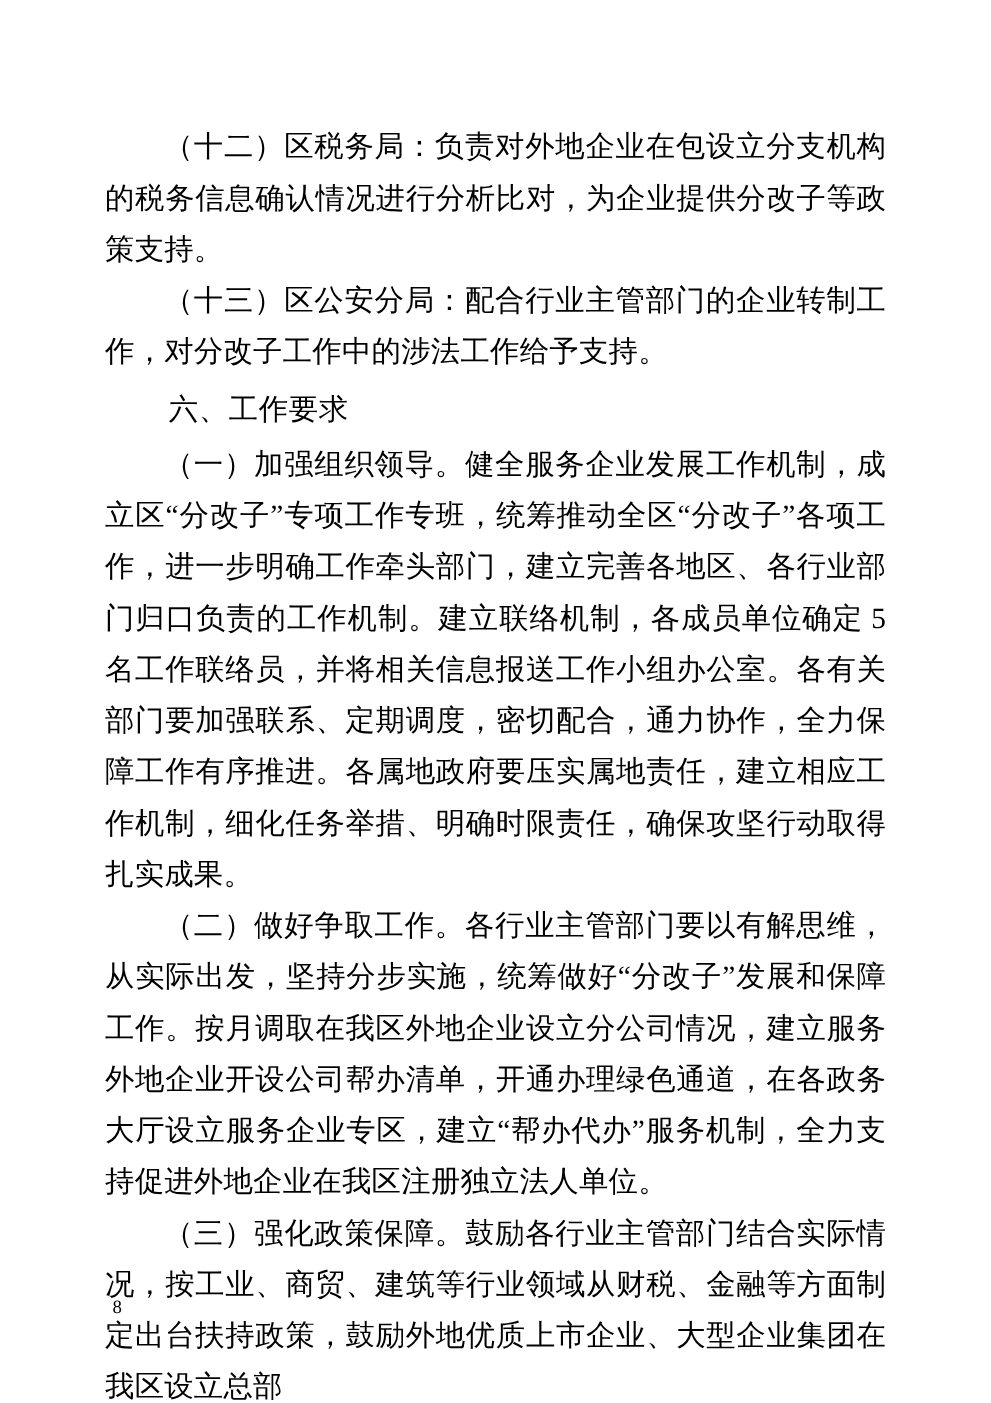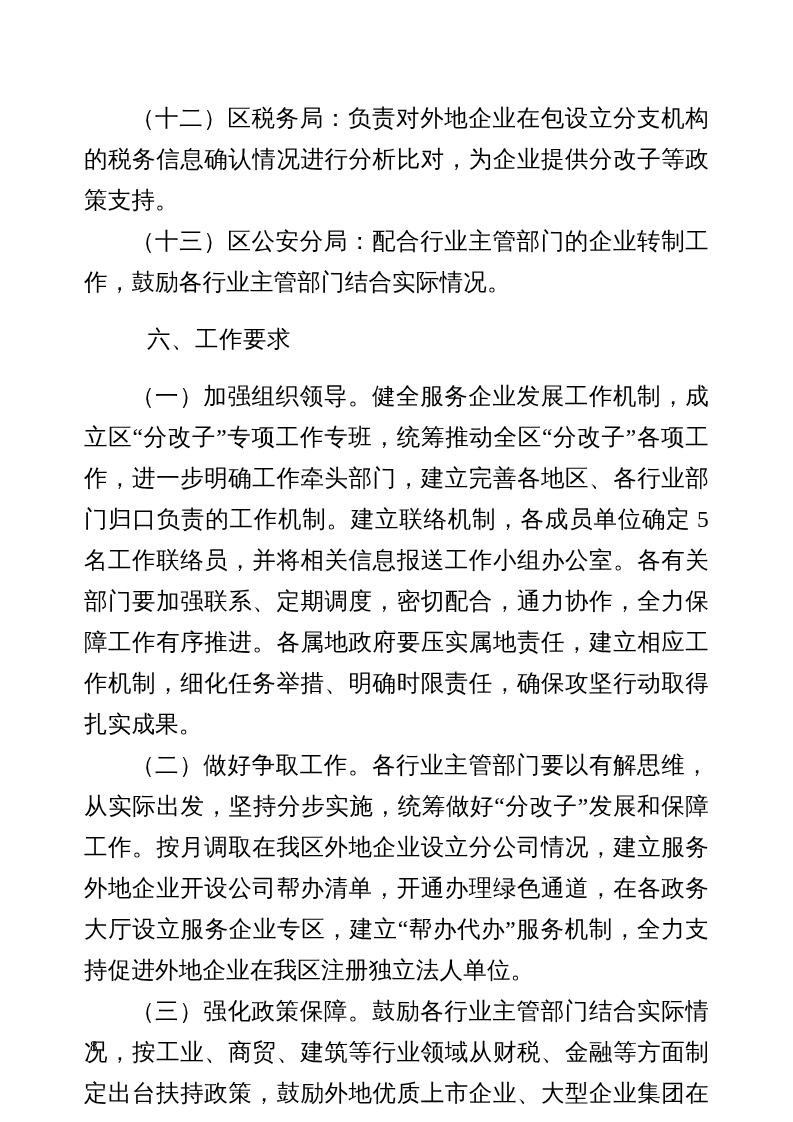--- a/index.html
+++ b/index.html
@@ -30,40 +30,40 @@
     text-justify: inter-ideograph;
     margin: 0 0 0 0;
     text-indent: 2em;
     letter-spacing: 0.2px;
     white-space: normal;
   }
   .heading {
     font-size: 23.5px;
     line-height: 41px;
     text-indent: 2em;
-    margin: 16px;
+    margin: 4px;
     font-family: "Liberation Sans", "DejaVu Sans", sans-serif;
     font-weight: normal;
     letter-spacing: 0.5px;
   }
   .page-number {
     position: absolute;
     left: 90px;
     top: 1038px;
     font-size: 15px;
     font-family: "Liberation Serif", "DejaVu Serif", serif;
     color: #000000;
   }
 </style>
 </head>
 <body>
 
 <div class="page">
   <div class="content">
     <p class="para">（十二）区税务局：负责对外地企业在包设立分支机构的税务信息确认情况进行分析比对，为企业提供分改子等政策支持。</p>
-    <p class="para">（十三）区公安分局：配合行业主管部门的企业转制工作，鼓励各行业主管部门结合实际情况。</p>
+    <p class="para">（十三）区公安分局：配合行业主管部门的企业转制工作，对分改子工作中的涉法工作给予支持。</p>
     <p class="heading">六、工作要求</p>
     <p class="para">（一）加强组织领导。健全服务企业发展工作机制，成立区“分改子”专项工作专班，统筹推动全区“分改子”各项工作，进一步明确工作牵头部门，建立完善各地区、各行业部门归口负责的工作机制。建立联络机制，各成员单位确定 5 名工作联络员，并将相关信息报送工作小组办公室。各有关部门要加强联系、定期调度，密切配合，通力协作，全力保障工作有序推进。各属地政府要压实属地责任，建立相应工作机制，细化任务举措、明确时限责任，确保攻坚行动取得扎实成果。</p>
     <p class="para">（二）做好争取工作。各行业主管部门要以有解思维，从实际出发，坚持分步实施，统筹做好“分改子”发展和保障工作。按月调取在我区外地企业设立分公司情况，建立服务外地企业开设公司帮办清单，开通办理绿色通道，在各政务大厅设立服务企业专区，建立“帮办代办”服务机制，全力支持促进外地企业在我区注册独立法人单位。</p>
     <p class="para">（三）强化政策保障。鼓励各行业主管部门结合实际情况，按工业、商贸、建筑等行业领域从财税、金融等方面制定出台扶持政策，鼓励外地优质上市企业、大型企业集团在我区设立总部</p>
   </div>
   <div class="page-number">8</div>
 </div>
 
 </body></html>

